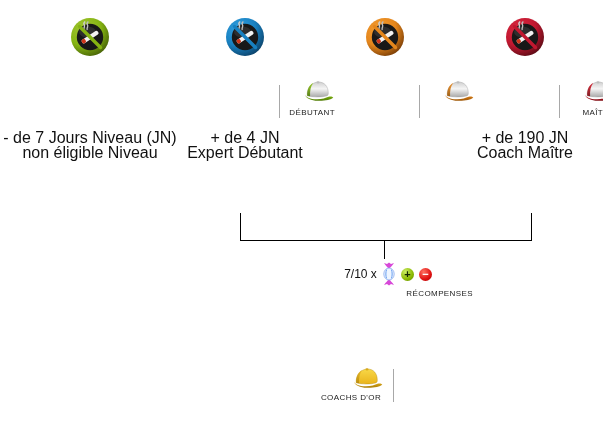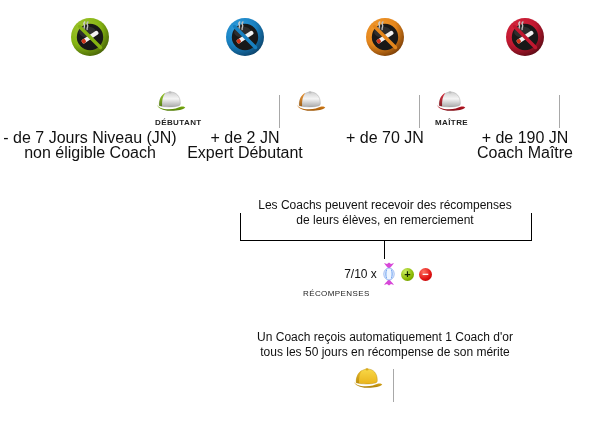--- a/index.html
+++ b/index.html
@@ -1,39 +1,39 @@
 <!DOCTYPE html>
 <html><head>
 <meta charset="utf-8">
 <style>
   html,body{margin:0;padding:0;background:#fff;}
   .stage{position:relative;width:603px;height:441px;background:#fff;overflow:hidden;
          font-family:"Liberation Sans",sans-serif;color:#111;}
   .col{position:absolute;top:0;width:180px;text-align:center;}
   .col1{left:0;} .col2{left:155px;} .col3{left:295px;} .col4{left:435px;}
   .badge{position:absolute;top:17px;left:70px;width:40px;height:40px;}
-  .cap-group{position:absolute;top:89px;left:0;width:180px;text-align:left;font-weight:bold;}
+  .cap-group{position:absolute;top:79px;left:0;width:180px;text-align:right;}
   .cap-group svg{display:inline-block;}
   .cap-label{font-size:8px;letter-spacing:.4px;color:#222;margin-top:1px;}
   .cap-sep{position:absolute;left:124px;top:6px;width:1px;height:33px;background:#a8a8a8;}
   .level-text{position:absolute;top:130px;left:0;width:180px;font-size:16px;line-height:15px;}
   .intro{position:absolute;left:235px;top:198px;width:300px;text-align:center;font-size:12px;line-height:15px;}
   .bracket{position:absolute;left:240px;top:213px;width:290px;height:27px;
            border-left:1px solid #000;border-right:1px solid #000;border-bottom:1px solid #000;}
   .stem{position:absolute;left:384px;top:240px;width:1px;height:19px;background:#000;}
   .reward-row{position:absolute;left:303px;top:261px;width:170px;height:26px;
               display:flex;align-items:center;justify-content:center;gap:5px;}
   .counter{font-size:12px;white-space:nowrap;}
   .round-btn{width:13px;height:13px;border-radius:50%;font-size:11px;font-weight:bold;
              text-align:center;border:none;padding:0;cursor:pointer;display:inline-block;}
   .btn-plus{background:radial-gradient(circle at 35% 30%,#cdee66,#8ab800 60%,#5d8000);
             color:#142800;line-height:12px;}
   .btn-minus{background:radial-gradient(circle at 35% 30%,#ff7060,#e01010 60%,#a00000);
              color:#fff;line-height:11px;}
-  .reward-caption{position:absolute;left:303px;top:289px;width:170px;text-align:left;
+  .reward-caption{position:absolute;left:303px;top:289px;width:170px;text-align:right;
                   font-size:8px;letter-spacing:.4px;color:#222;}
   .gold-text{position:absolute;left:235px;top:330px;width:300px;text-align:center;font-size:12px;line-height:15px;}
   .gold-cap{position:absolute;left:352px;top:366px;}
   .gold-caption{position:absolute;left:291px;top:393px;width:120px;text-align:center;
                 font-size:8px;letter-spacing:.4px;color:#222;}
   .gold-sep{position:absolute;left:393px;top:369px;width:1px;height:33px;background:#a8a8a8;}
 </style>
 </head>
 <body>
 
@@ -97,21 +97,21 @@
       <g transform="rotate(-33 20 20)">
         <rect x="10.5" y="18" width="19" height="4.2" rx="1.6" fill="#f2f2f2"></rect>
         <rect x="10.5" y="18" width="4" height="4.2" rx="1.6" fill="#cf3418"></rect>
       </g>
       <path d="M14.2,13 C12.8,11.3 15.6,9.9 14.2,7.7 C13.2,6.1 14.4,5.1 15.2,4.5" stroke="#cdcdcd" stroke-width="1.4" fill="none"></path>
       <path d="M17.4,13 C16,11.3 18.8,9.9 17.4,7.7 C16.4,6.1 17.6,5.1 18.4,4.5" stroke="#bdbdbd" stroke-width="1.4" fill="none"></path>
       <line x1="9.5" y1="9.5" x2="30.5" y2="30.5" stroke-width="3.4" stroke-linecap="round" stroke="#85b412"></line>
     </svg>
     <div class="level-text">
       <div>- de 7 Jours Niveau (JN)</div>
-      <div>non éligible Coach</div>
+      <div>non éligible Niveau</div>
     </div>
   </div>
 
   <div class="col col2">
     <svg class="badge" viewBox="0 0 40 40">
       <circle cx="20" cy="20" r="19" fill="url(#ring1)"></circle>
       <circle cx="20" cy="20" r="13.2" fill="#181818"></circle>
       <ellipse cx="17.5" cy="15" rx="8.5" ry="5.5" fill="#2e2e2e"></ellipse>
       <g transform="rotate(-33 20 20)">
         <rect x="10.5" y="18" width="19" height="4.2" rx="1.6" fill="#f2f2f2"></rect>
@@ -125,21 +125,21 @@
       <svg width="32" height="24" viewBox="0 0 32 24">
         <path d="M2,15.5 C3,18.5 8,20.5 14,20.3 C19,20.1 23,19 25.5,17.8 C27.5,17 29.3,17.4 30.3,18.8 C28,20.6 22,22 15,21.8 C8,21.6 3,19.5 2,15.5 Z" fill="url(#brim1)"></path>
         <path d="M4.2,16.8 C3.6,8.5 9.5,3 15.5,3 C21.5,3 25.3,7.5 25.3,14.2 C25.3,15.4 25,16.2 24.2,16.8 C18,18.6 9.5,18.2 4.2,16.8 Z" fill="url(#dome)" stroke="#9a9a9a" stroke-width="0.4"></path>
         <path d="M4.2,16.8 C3.8,10.5 6.2,5.8 10.2,3.9 C7.6,7.2 6.8,11.8 7.1,17.3 C6,17.2 5,17 4.2,16.8 Z" fill="url(#brim1)" opacity="0.9"></path>
         <ellipse cx="15" cy="3.4" rx="1.5" ry="1.1" fill="#bdbdbd"></ellipse>
       </svg>
       <div class="cap-label">DÉBUTANT</div>
       <div class="cap-sep"></div>
     </div>
     <div class="level-text">
-      <div>+ de 2 JN</div>
+      <div>+ de 4 JN</div>
       <div>Expert Débutant</div>
     </div>
   </div>
 
   <div class="col col3">
     <svg class="badge" viewBox="0 0 40 40">
       <circle cx="20" cy="20" r="19" fill="url(#ring2)"></circle>
       <circle cx="20" cy="20" r="13.2" fill="#181818"></circle>
       <ellipse cx="17.5" cy="15" rx="8.5" ry="5.5" fill="#2e2e2e"></ellipse>
       <g transform="rotate(-33 20 20)">
@@ -153,21 +153,20 @@
     <div class="cap-group">
       <svg width="32" height="24" viewBox="0 0 32 24">
         <path d="M2,15.5 C3,18.5 8,20.5 14,20.3 C19,20.1 23,19 25.5,17.8 C27.5,17 29.3,17.4 30.3,18.8 C28,20.6 22,22 15,21.8 C8,21.6 3,19.5 2,15.5 Z" fill="url(#brim2)"></path>
         <path d="M4.2,16.8 C3.6,8.5 9.5,3 15.5,3 C21.5,3 25.3,7.5 25.3,14.2 C25.3,15.4 25,16.2 24.2,16.8 C18,18.6 9.5,18.2 4.2,16.8 Z" fill="url(#dome)" stroke="#9a9a9a" stroke-width="0.4"></path>
         <path d="M4.2,16.8 C3.8,10.5 6.2,5.8 10.2,3.9 C7.6,7.2 6.8,11.8 7.1,17.3 C6,17.2 5,17 4.2,16.8 Z" fill="url(#brim2)" opacity="0.9"></path>
         <ellipse cx="15" cy="3.4" rx="1.5" ry="1.1" fill="#bdbdbd"></ellipse>
       </svg>
       <div class="cap-sep"></div>
     </div>
     <div class="level-text">
-      <div>+ de 70 JN</div>
     </div>
   </div>
 
   <div class="col col4">
     <svg class="badge" viewBox="0 0 40 40">
       <circle cx="20" cy="20" r="19" fill="url(#ring3)"></circle>
       <circle cx="20" cy="20" r="13.2" fill="#181818"></circle>
       <ellipse cx="17.5" cy="15" rx="8.5" ry="5.5" fill="#2e2e2e"></ellipse>
       <g transform="rotate(-33 20 20)">
         <rect x="10.5" y="18" width="19" height="4.2" rx="1.6" fill="#f2f2f2"></rect>
@@ -186,46 +185,39 @@
       </svg>
       <div class="cap-label">MAÎTRE</div>
       <div class="cap-sep"></div>
     </div>
     <div class="level-text">
       <div>+ de 190 JN</div>
       <div>Coach Maître</div>
     </div>
   </div>
 
-  <div class="intro">
-    <div>Les Coachs peuvent recevoir des récompenses</div>
-    <div>de leurs élèves, en remerciement</div>
-  </div>
   <div class="bracket"></div>
   <div class="stem"></div>
 
   <div class="reward-row">
     <span class="counter">7/10 x</span>
     <svg width="14" height="24" viewBox="0 0 14 24">
       <path d="M7,7 C5.5,5 4,4 2,1 L5,2 L7,0.5 L9,2 L12,1 C10,4 8.5,5 7,7 Z" fill="#d848d8"></path>
       <path d="M7,17 C5.5,19 4,20 2,23 L5,22 L7,23.5 L9,22 L12,23 C10,20 8.5,19 7,17 Z" fill="#d848d8"></path>
       <ellipse cx="7" cy="12" rx="5.2" ry="6" fill="#eef5ff" stroke="#88aaee" stroke-width="0.8"></ellipse>
       <path d="M4.6,7.6 C3.6,10 3.6,14 4.6,16.4" stroke="#6aa0f0" stroke-width="1" fill="none"></path>
       <path d="M9.4,7.6 C10.4,10 10.4,14 9.4,16.4" stroke="#6aa0f0" stroke-width="1" fill="none"></path>
     </svg>
     <button class="round-btn btn-plus">+</button>
     <button class="round-btn btn-minus">−</button>
   </div>
   <div class="reward-caption">RÉCOMPENSES</div>
 
-  <div class="gold-text">
-    <div>Un Coach reçois automatiquement 1 Coach d'or</div>
-    <div>tous les 50 jours en récompense de son mérite</div>
-  </div>
   <svg class="gold-cap" width="32" height="24" viewBox="0 0 32 24">
     <path d="M2,15.5 C3,18.5 8,20.5 14,20.3 C19,20.1 23,19 25.5,17.8 C27.5,17 29.3,17.4 30.3,18.8 C28,20.6 22,22 15,21.8 C8,21.6 3,19.5 2,15.5 Z" fill="url(#brimgold)"></path>
     <path d="M4.2,16.8 C3.6,8.5 9.5,3 15.5,3 C21.5,3 25.3,7.5 25.3,14.2 C25.3,15.4 25,16.2 24.2,16.8 C18,18.6 9.5,18.2 4.2,16.8 Z" fill="url(#goldcrown)" stroke="#b08a10" stroke-width="0.4"></path>
     <path d="M4.2,16.8 C3.8,10.5 6.2,5.8 10.2,3.9 C7.6,7.2 6.8,11.8 7.1,17.3 C6,17.2 5,17 4.2,16.8 Z" fill="url(#brimgold)" opacity="0.7"></path>
     <ellipse cx="15" cy="3.4" rx="1.5" ry="1.1" fill="#d8a818"></ellipse>
   </svg>
+  <div class="gold-caption">COACHS D'OR</div>
   <div class="gold-sep"></div>
 
 </div>
 
 </body></html>

